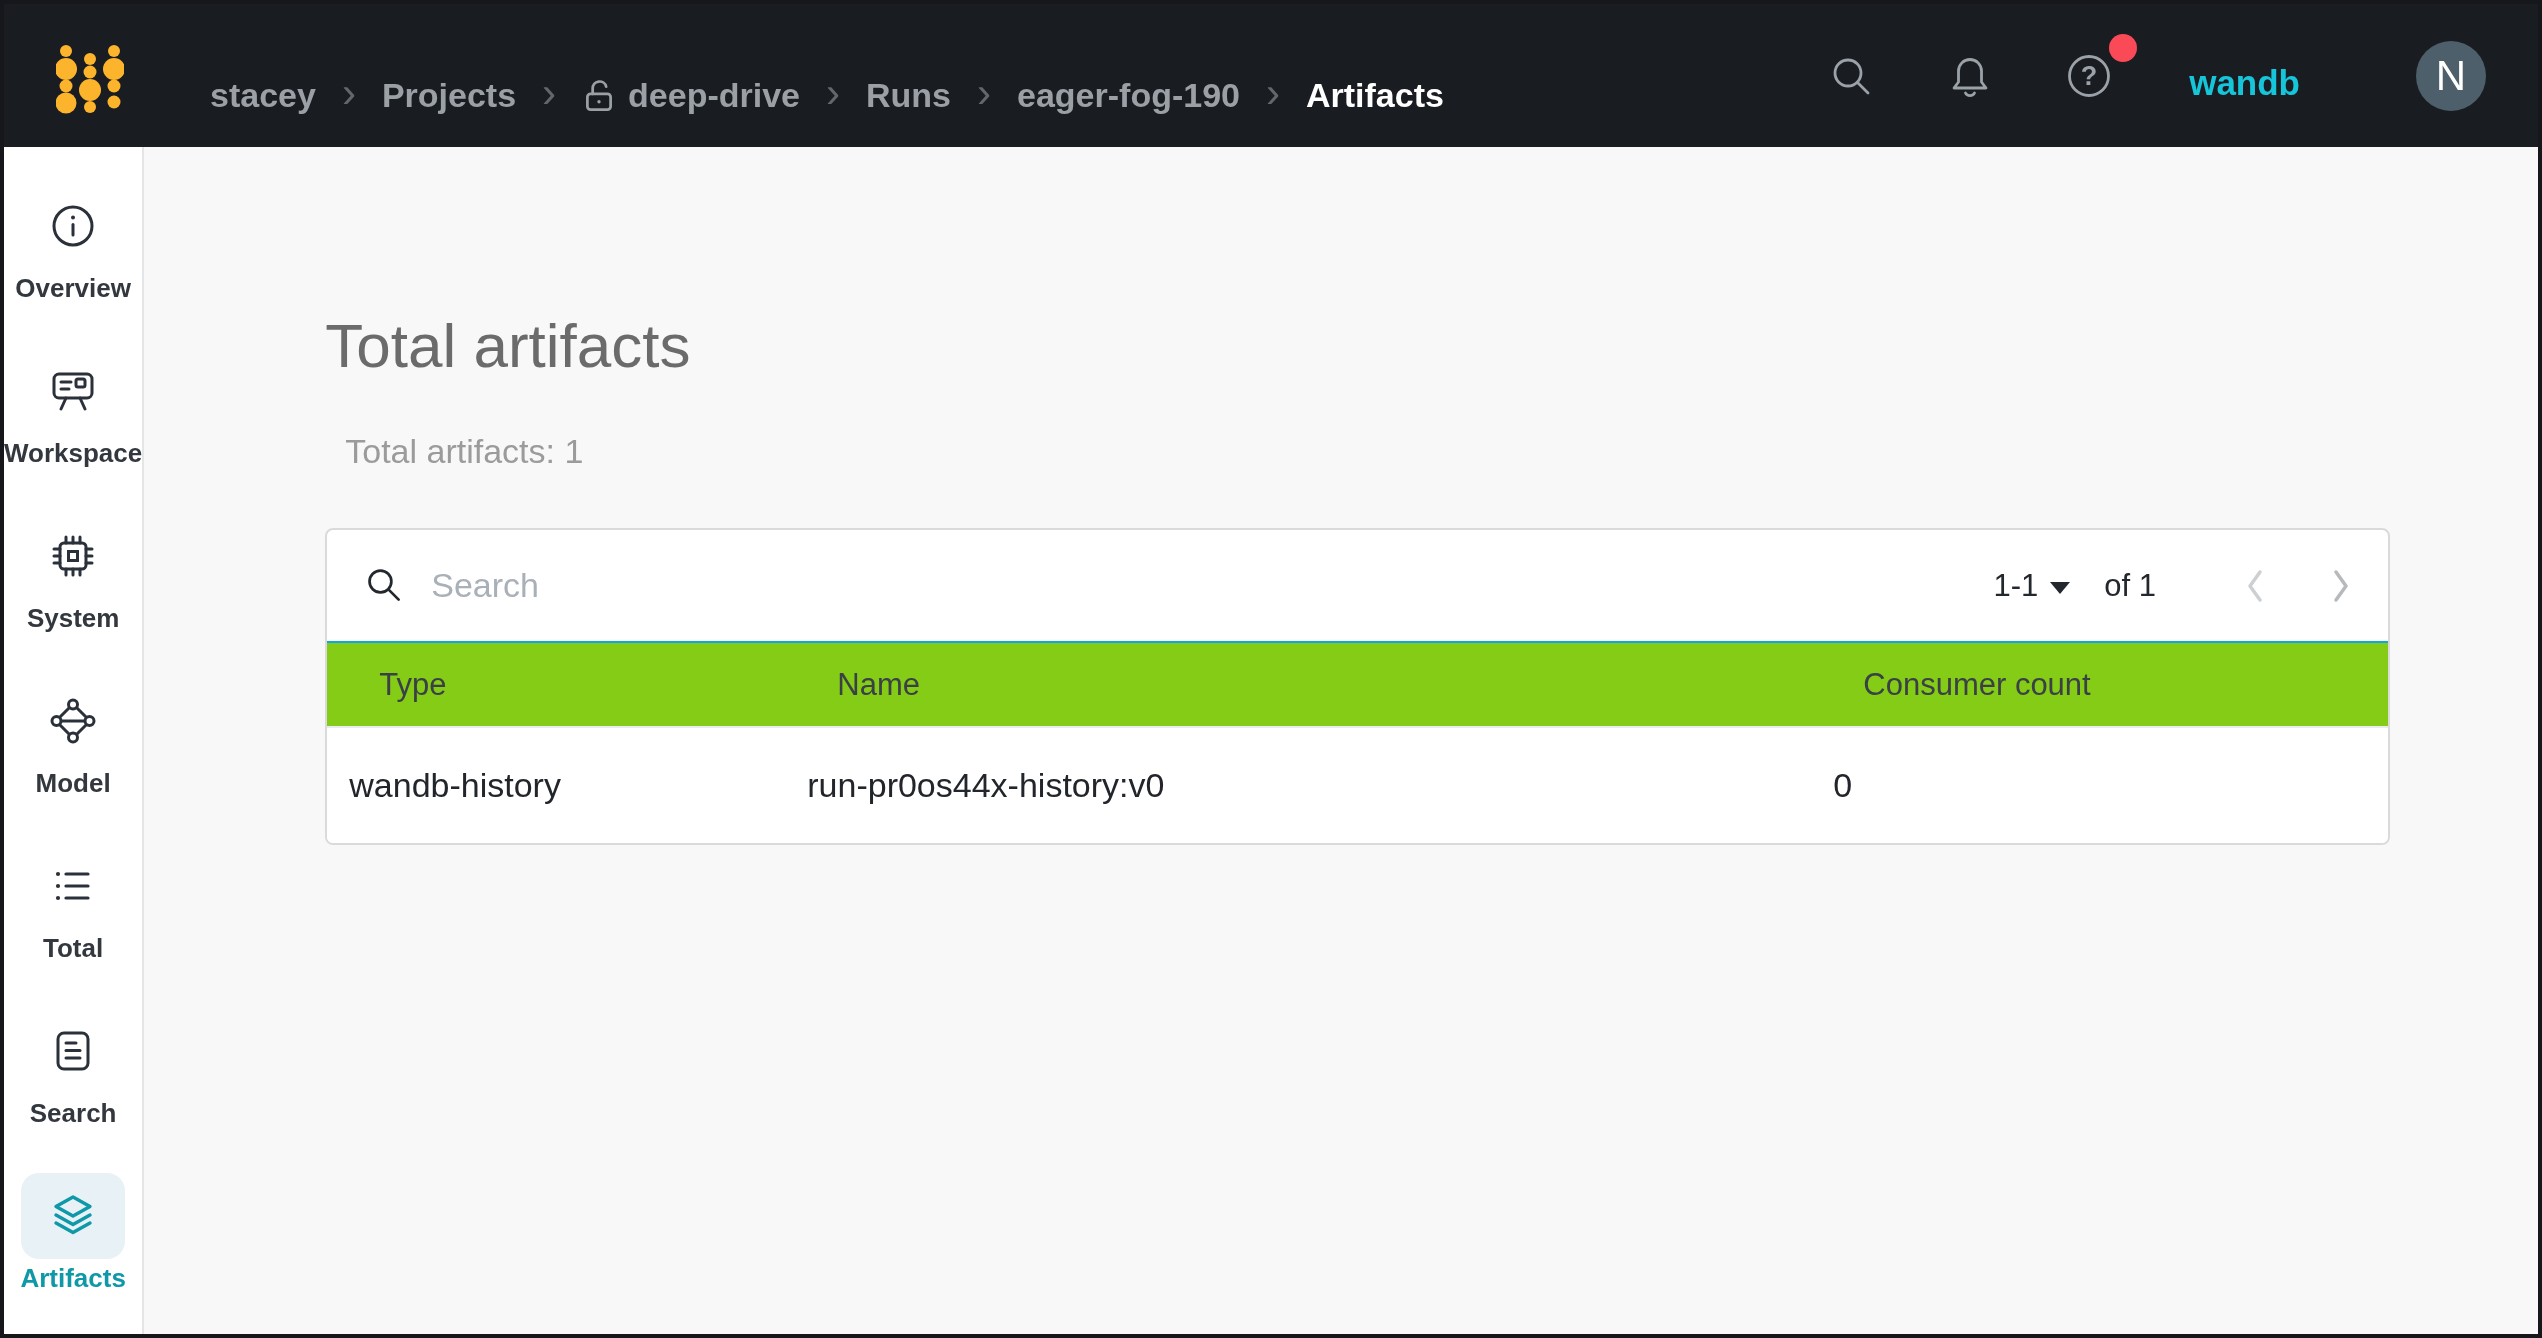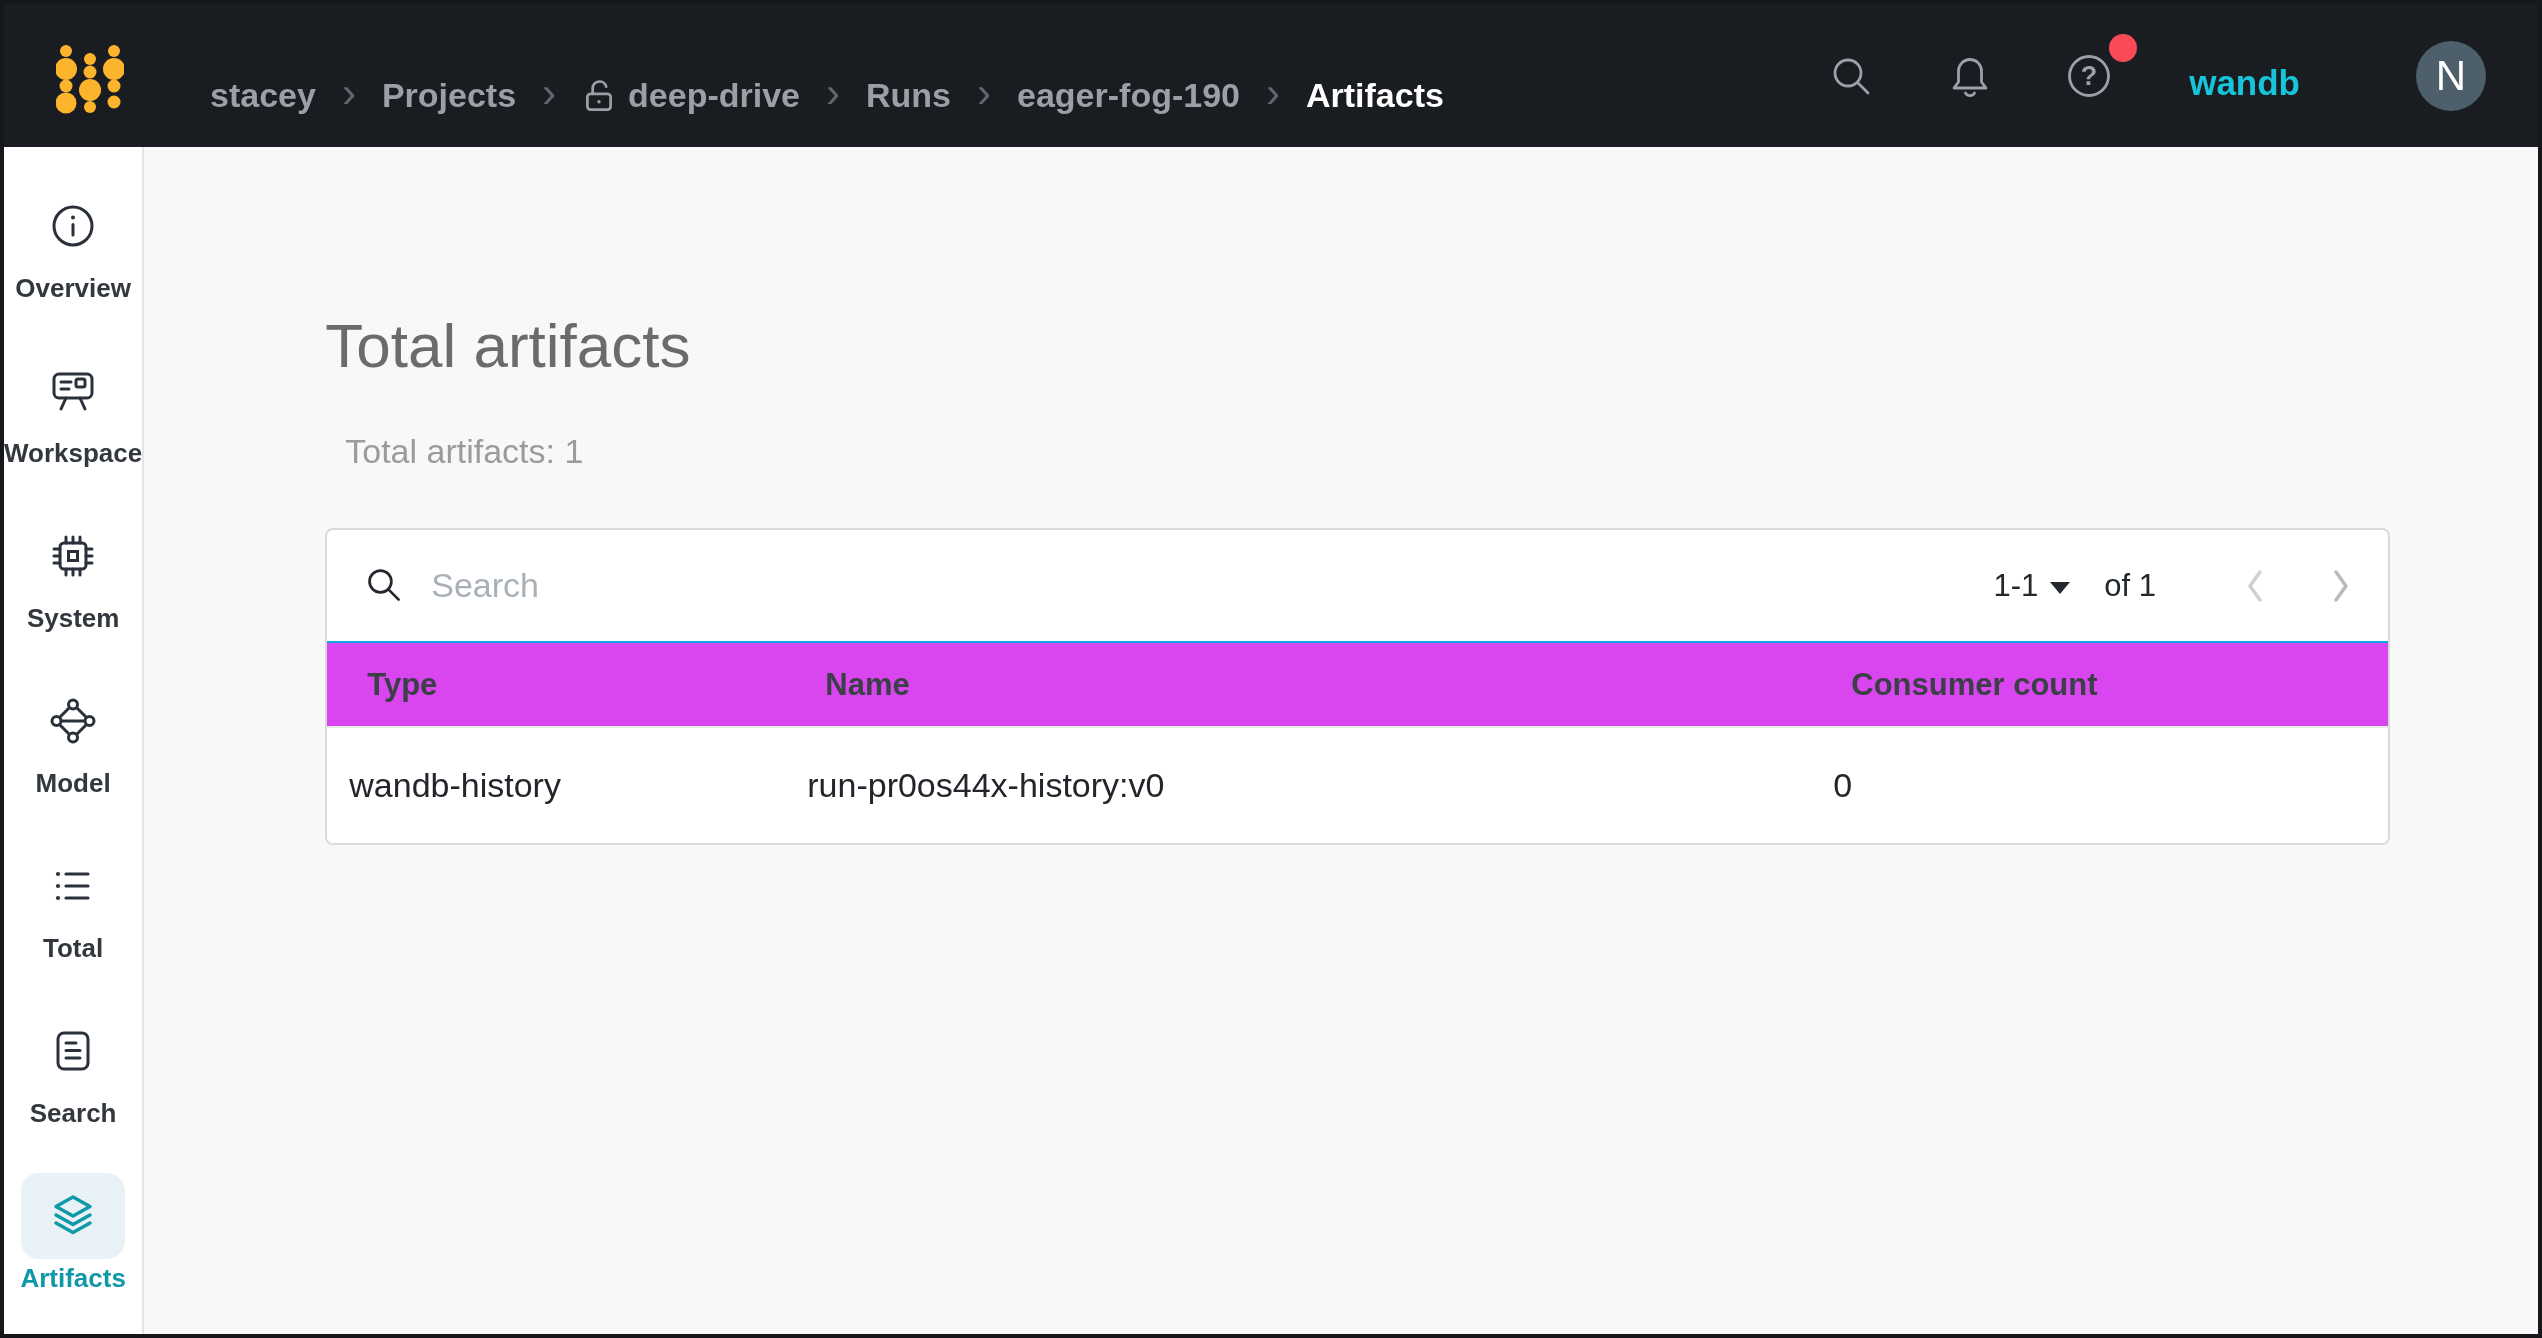--- a/index.html
+++ b/index.html
@@ -88,23 +88,23 @@
   .pagination { display: flex; align-items: center; font-size: 31px; color: #23282e; white-space: nowrap; }
   .page-range { display: flex; align-items: center; gap: 12px; cursor: pointer; }
   .caret-down { width: 0; height: 0; border-left: 10px solid transparent; border-right: 10px solid transparent; border-top: 12px solid #23282e; margin-top: 4px; }
   .of-label { margin-left: 34px; }
   .pg-btn { margin-left: 88px; cursor: pointer; }
   .pg-btn + .pg-btn { margin-left: 60px; }
   .pg-btn svg { width: 24px; height: 38px; display: block; }
 
   table { width: 100%; border-collapse: collapse; }
   thead th {
-    height: 84px; background: #d946ef;
-    font-size: 31px; font-weight: 700; color: #3a4046;
-    text-align: left; padding-left: 40px;
+    height: 84px; background: #84cc16;
+    font-size: 31px; font-weight: 400; color: #3a4046;
+    text-align: left; padding-left: 52px;
     border-bottom: 2px solid #ebebeb;
   }
   tbody td { height: 116px; background: #fff; font-size: 34px; color: #22262b; padding-left: 22px; }
   tbody tr { cursor: pointer; }
 </style>
 </head>
 <body>
 
 <div class="screen">
 

